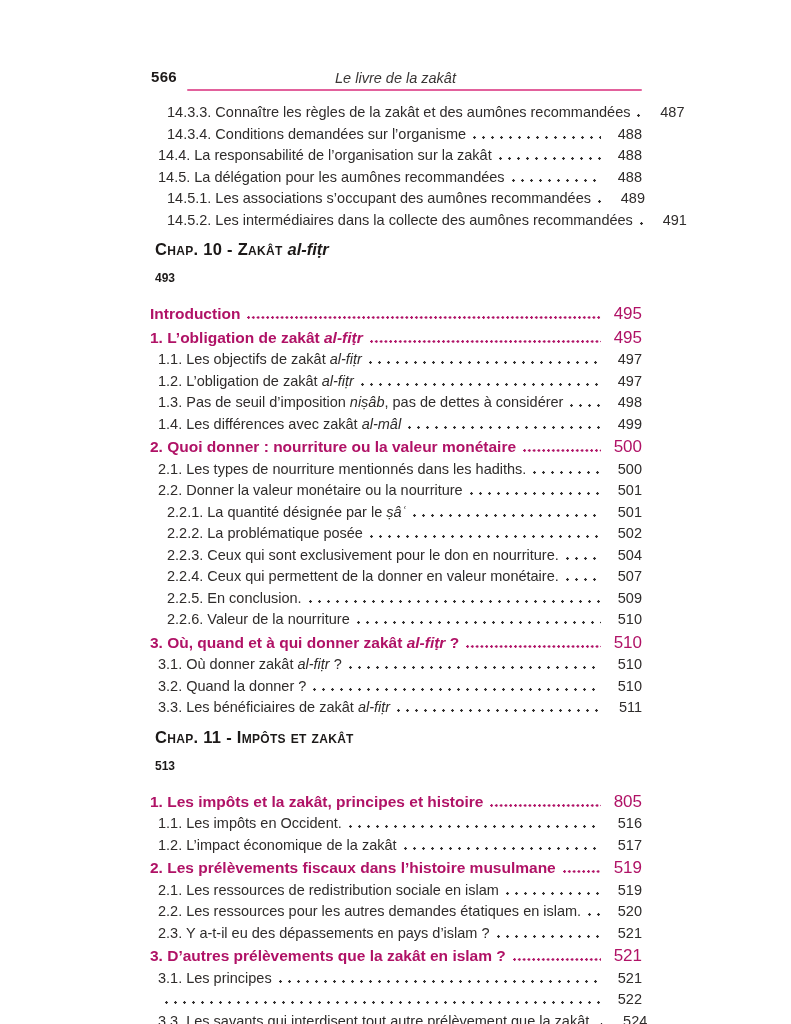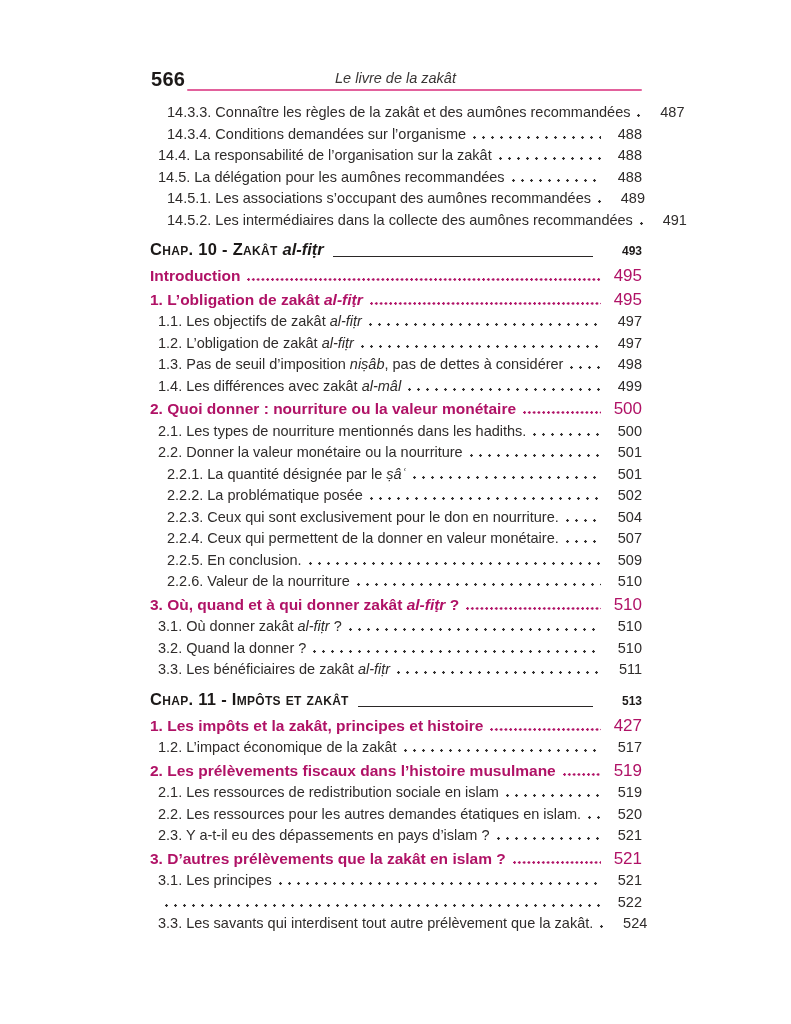--- a/index.html
+++ b/index.html
@@ -13,21 +13,21 @@
     width: 791px; height: 1024px;
     background: #ffffff;
     font-family: "Liberation Sans", sans-serif;
     color: var(--text);
     position: relative;
     overflow: hidden;
   }
   
   .folio {
     position: absolute; left: 151px; top: 68px;
-    font-size: 20px; font-weight: bold; color: var(--chapter);
+    font-size: 15px; font-weight: bold; color: var(--chapter);
     letter-spacing: 0.3px;
   }
   .running-title {
     position: absolute; left: 0; top: 70px; width: 791px;
     text-align: center; font-style: italic; font-size: 14.5px;
     color: #3a3635;
   }
   .header-rule {
     position: absolute; left: 187px; top: 89px;
     width: 455px; height: 2px;
@@ -59,21 +59,21 @@
     color: var(--pink); font-weight: bold;
     font-size: 15.5px; line-height: 22.5px;
     margin-top: 1px;
     justify-content: space-between;
   }
   .type-heading .leader::after { background-size: 4.8px 3px; }
   .type-heading .page-num { font-weight: normal; font-size: 17px; }
   
   .type-chapter {
     color: var(--chapter); font-weight: bold;
-    font-size: 16.5px; line-height: 25px; margin-top: 6px;
+    font-size: 16.5px; line-height: 25px; margin-top: 6px; flex-direction: column;
   }
   .type-chapter .sc { font-variant: small-caps; letter-spacing: 0.3px; }
   .type-chapter .leader::after {
     background: none; height: 0; bottom: -2px; left: 4px; right: 10px;
     border-bottom: 1.7px solid #2a2726;
   }
   .type-chapter .page-num { font-size: 12px; }
 </style>
 </head>
 <body>
@@ -214,21 +214,26 @@
       <span class="page-num">511</span>
     </div>
     <div class="row type-chapter lvl1">
       <span class="title"><span class="sc">Chap. 11 - Impôts et zakât</span></span>
       <span class="leader"></span>
       <span class="page-num">513</span>
     </div>
     <div class="row type-heading lvl1">
       <span class="title"><span>1. Les impôts et la zakât, principes et histoire</span></span>
       <span class="leader"></span>
-      <span class="page-num">427</span>
+      <span class="page-num">805</span>
+    </div>
+    <div class="row type-sub lvl2">
+      <span class="title"><span>1.1. Les impôts en Occident.</span></span>
+      <span class="leader"></span>
+      <span class="page-num">516</span>
     </div>
     <div class="row type-sub lvl2">
       <span class="title"><span>1.2. L’impact économique de la zakât</span></span>
       <span class="leader"></span>
       <span class="page-num">517</span>
     </div>
     <div class="row type-heading lvl1">
       <span class="title"><span>2. Les prélèvements fiscaux dans l’histoire musulmane</span></span>
       <span class="leader"></span>
       <span class="page-num">519</span>

